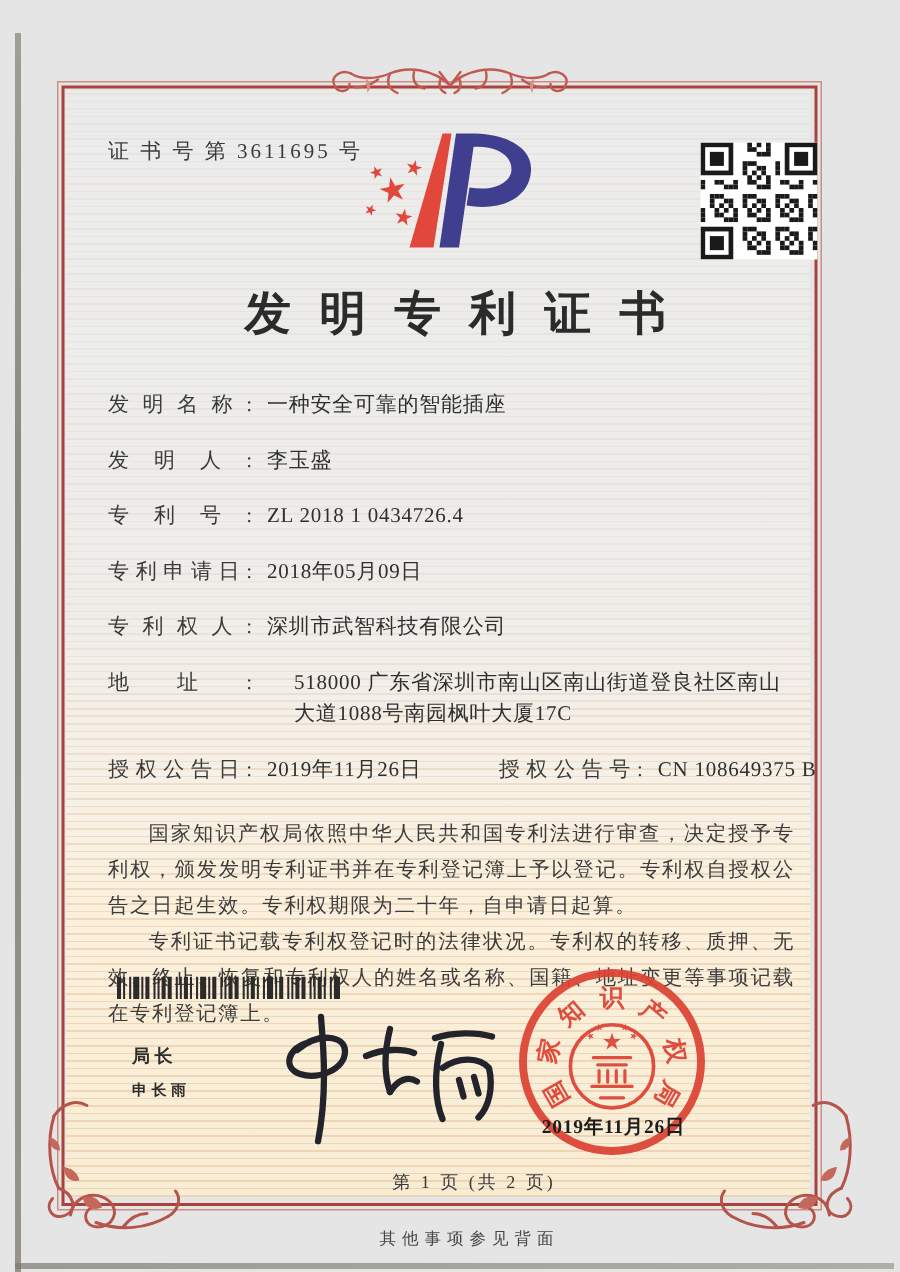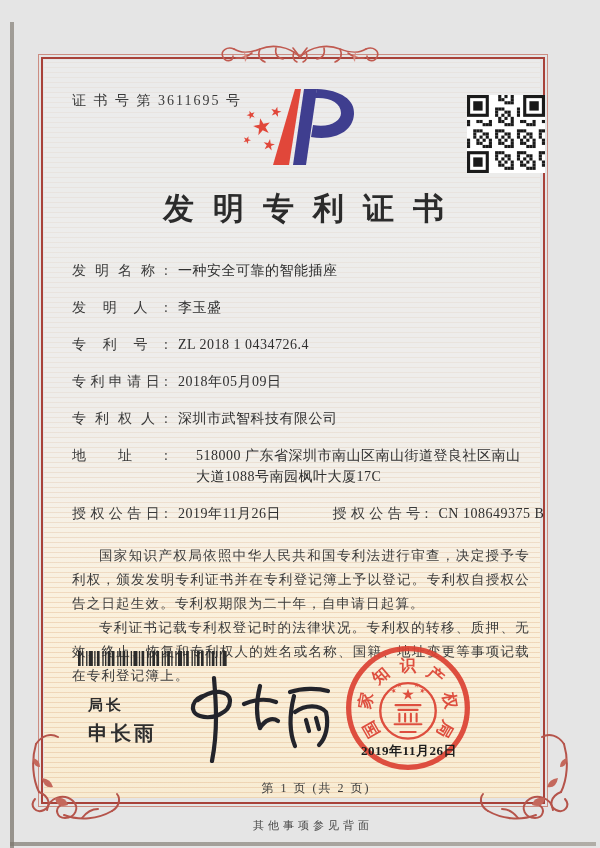--- a/index.html
+++ b/index.html
@@ -35,22 +35,22 @@
   .f-label{display:inline-block;width:96px;text-align:justify;text-align-last:justify;
         vertical-align:top;color:#3a3a3a;}
   .f-value{margin-left:10px;letter-spacing:.5px;color:#2f2f2f;}
   .row-addr .f-value{display:inline-block;white-space:normal;width:336px;word-break:break-all;line-height:21px;margin-left:28px;}
   .row-grant{white-space:nowrap;}
   .pair2{margin-left:48px;}
   .body-text{position:absolute;left:72px;top:506px;width:458px;font-size:13.5px;
         line-height:24px;text-align:justify;letter-spacing:1.2px;color:#3c3c3c;margin-top:38px;}
   .body-text p{margin:0;text-indent:2em;}
   .barcode{position:absolute;left:78px;top:651px;width:150px;height:15px;}
-  .officer-title{position:absolute;left:88px;top:696px;font-size:15px;font-weight:600;letter-spacing:3px;color:#2e2e2e;}
-  .officer-name{position:absolute;left:88px;top:720px;font-size:20px;font-weight:600;letter-spacing:3px;color:#2e2e2e;}
+  .officer-title{position:absolute;left:88px;top:696px;font-size:12px;font-weight:600;letter-spacing:3px;color:#2e2e2e;}
+  .officer-name{position:absolute;left:88px;top:720px;font-size:10px;font-weight:600;letter-spacing:3px;color:#2e2e2e;}
   .signature{position:absolute;left:168px;top:668px;width:170px;height:95px;}
   .seal{position:absolute;left:341px;top:641px;width:134px;height:134px;opacity:.93;}
   .seal-date{position:absolute;left:348px;top:742px;width:122px;text-align:center;
         font-size:13px;font-weight:700;letter-spacing:.5px;color:#1d1d1d;}
   .page-info{position:absolute;left:16px;top:780px;width:600px;text-align:center;
         font-size:12px;letter-spacing:2px;color:#3a3a3a;}
   .back-note{position:absolute;left:13px;top:818px;width:600px;text-align:center;
         font-size:11px;letter-spacing:4px;color:#454545;}
   .seal-char{font-size:17px;font-weight:700;font-family:"Liberation Serif","DejaVu Serif",serif;}
 </style>

